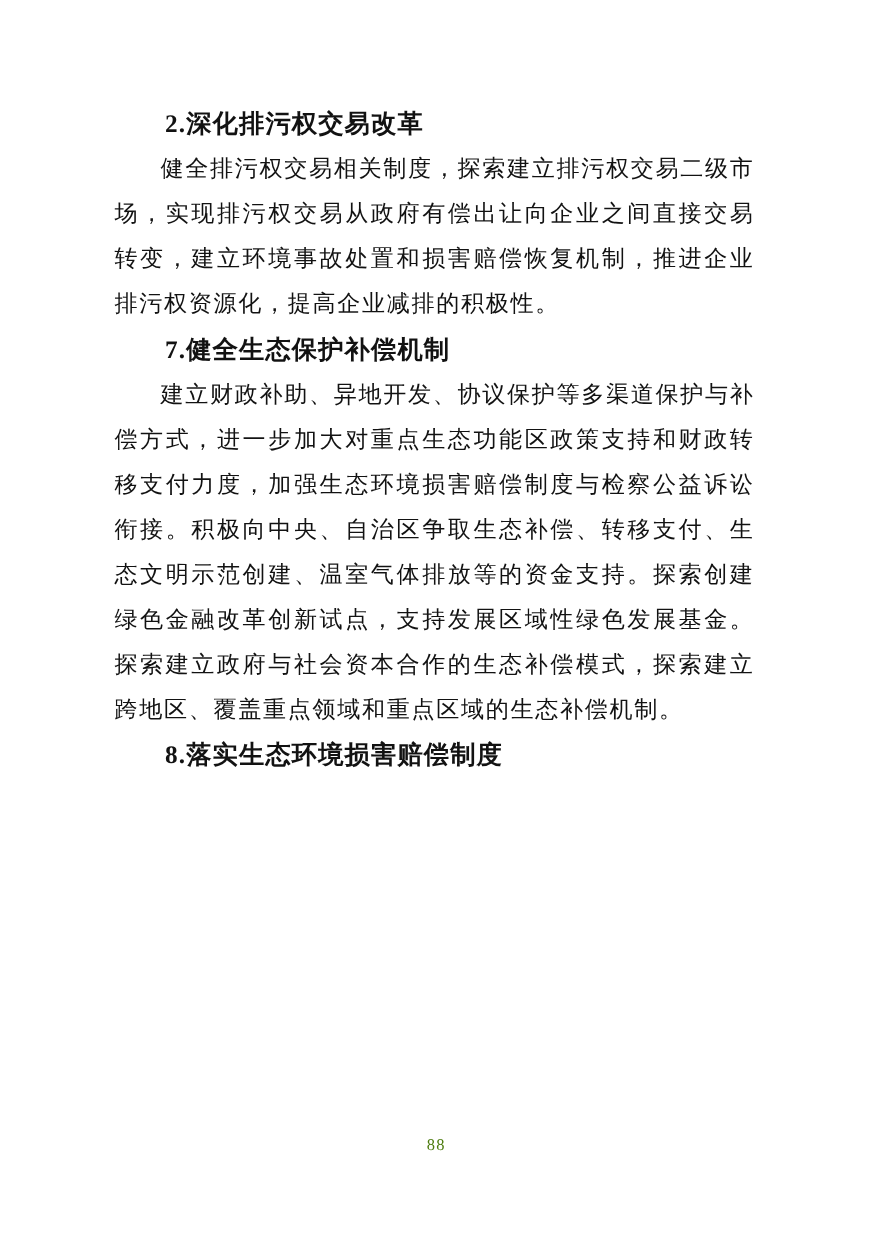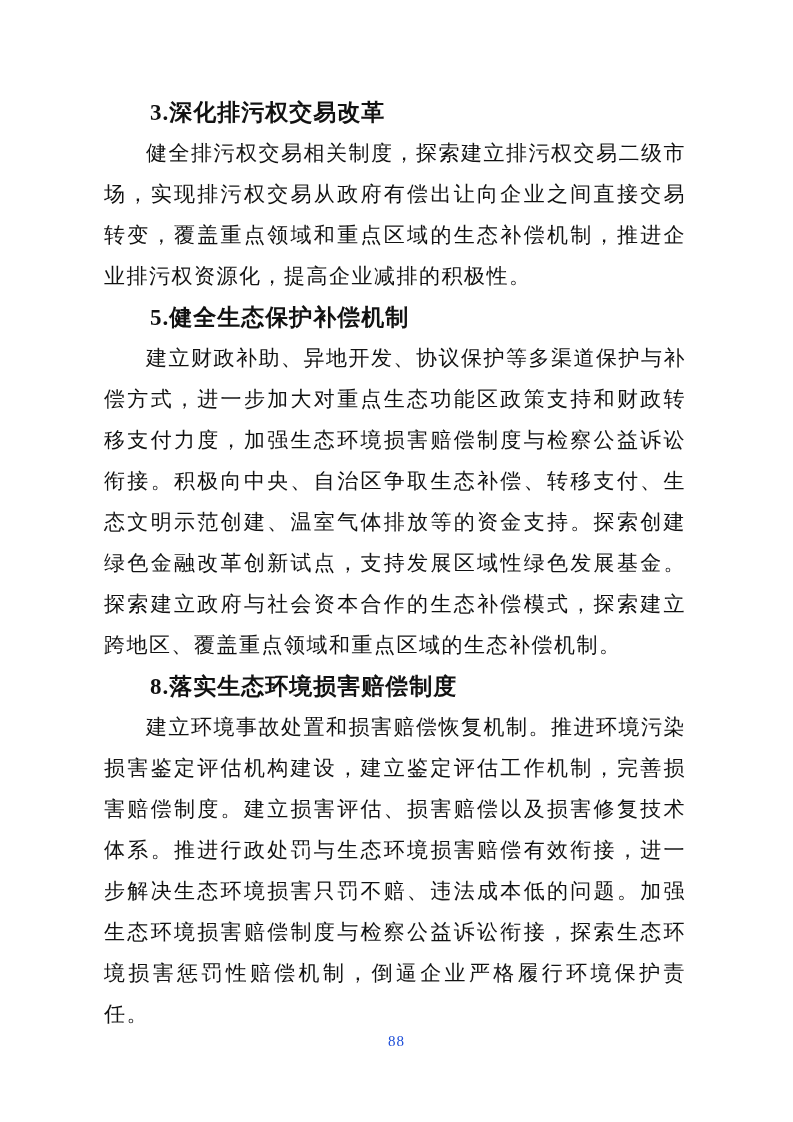--- a/index.html
+++ b/index.html
@@ -42,41 +42,40 @@
     text-justify: inter-ideograph;
   }
   .page-number {
     position: absolute;
     top: 1032px;
     left: 0;
     width: 100%;
     text-align: center;
     font-size: 15px;
     line-height: 18px;
-    color: #1d4ed8;
+    color: #4d7c0f;
     letter-spacing: 1px;
   }
 </style>
 </head>
 <body>
 
 <div class="page">
   <div class="content">
 
     <div class="section">
-      <h2 class="section-heading">3.深化排污权交易改革</h2>
-      <p class="section-paragraph">健全排污权交易相关制度，探索建立排污权交易二级市场，实现排污权交易从政府有偿出让向企业之间直接交易转变，覆盖重点领域和重点区域的生态补偿机制，推进企业排污权资源化，提高企业减排的积极性。</p>
+      <h2 class="section-heading">2.深化排污权交易改革</h2>
+      <p class="section-paragraph">健全排污权交易相关制度，探索建立排污权交易二级市场，实现排污权交易从政府有偿出让向企业之间直接交易转变，建立环境事故处置和损害赔偿恢复机制，推进企业排污权资源化，提高企业减排的积极性。</p>
     </div>
 
     <div class="section">
-      <h2 class="section-heading">5.健全生态保护补偿机制</h2>
+      <h2 class="section-heading">7.健全生态保护补偿机制</h2>
       <p class="section-paragraph">建立财政补助、异地开发、协议保护等多渠道保护与补偿方式，进一步加大对重点生态功能区政策支持和财政转移支付力度，加强生态环境损害赔偿制度与检察公益诉讼衔接。积极向中央、自治区争取生态补偿、转移支付、生态文明示范创建、温室气体排放等的资金支持。探索创建绿色金融改革创新试点，支持发展区域性绿色发展基金。探索建立政府与社会资本合作的生态补偿模式，探索建立跨地区、覆盖重点领域和重点区域的生态补偿机制。</p>
     </div>
 
     <div class="section">
       <h2 class="section-heading">8.落实生态环境损害赔偿制度</h2>
-      <p class="section-paragraph">建立环境事故处置和损害赔偿恢复机制。推进环境污染损害鉴定评估机构建设，建立鉴定评估工作机制，完善损害赔偿制度。建立损害评估、损害赔偿以及损害修复技术体系。推进行政处罚与生态环境损害赔偿有效衔接，进一步解决生态环境损害只罚不赔、违法成本低的问题。加强生态环境损害赔偿制度与检察公益诉讼衔接，探索生态环境损害惩罚性赔偿机制，倒逼企业严格履行环境保护责任。</p>
     </div>
 
   </div>
 
   <div class="page-number">88</div>
 </div>
 
 </body></html>

